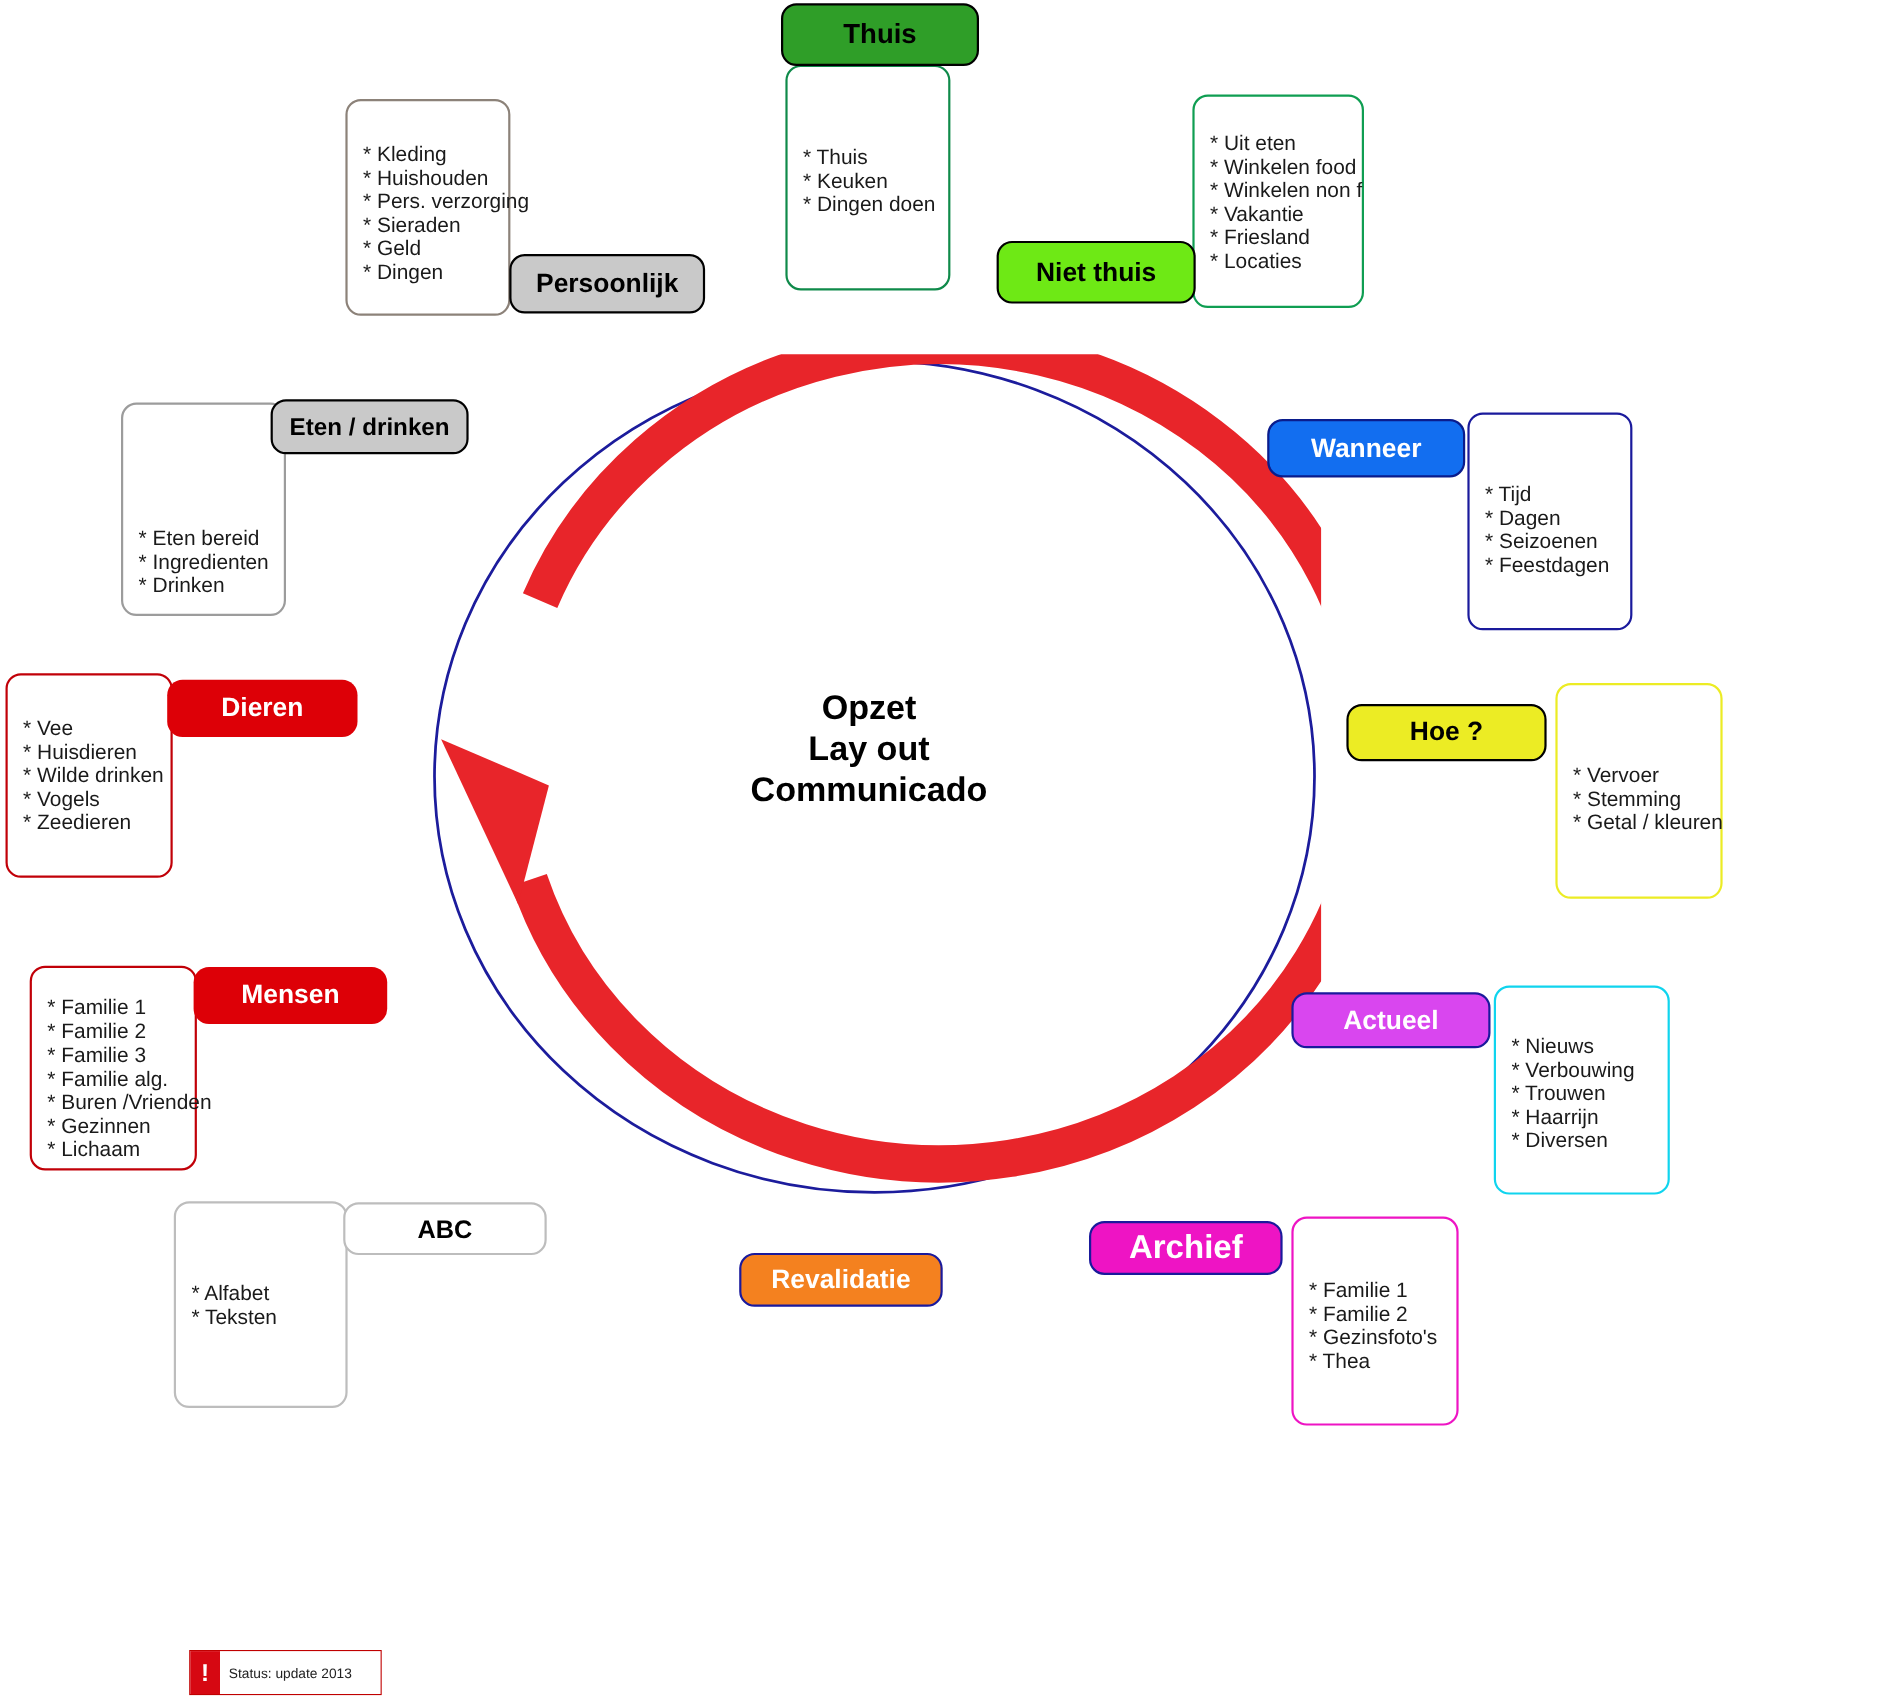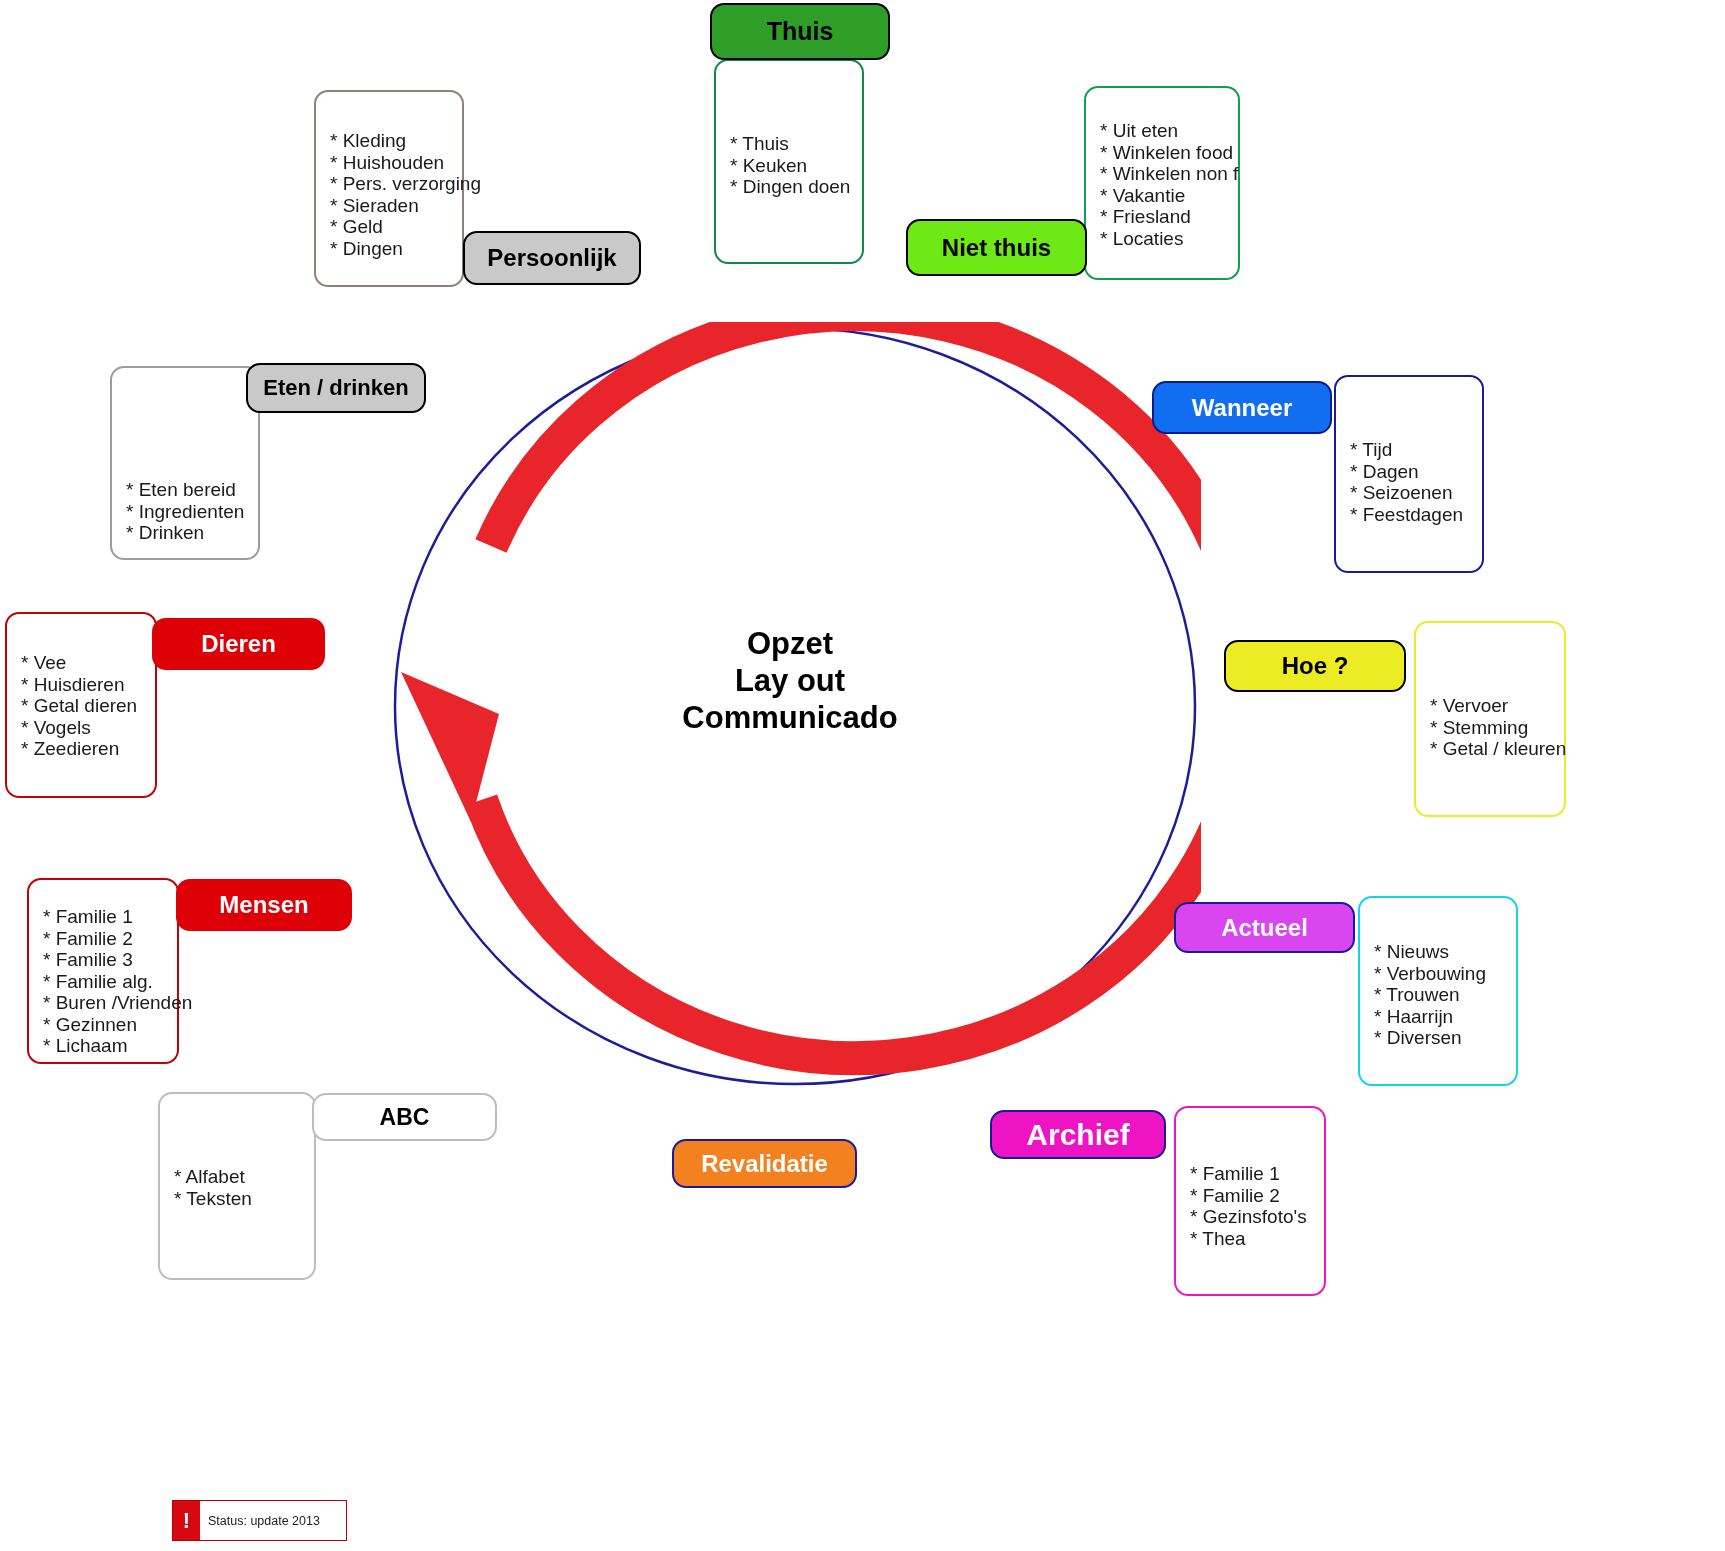--- a/index.html
+++ b/index.html
@@ -114,21 +114,21 @@
       <div>* Dagen</div>
       <div>* Seizoenen</div>
       <div>* Feestdagen</div>
     </div>
   </div>
 
   <div class="list-box" style="left:5px;top:612px;width:152px;height:186px;border:2.5px solid #c10008;">
     <div class="items" style="top:38px;">
       <div>* Vee</div>
       <div>* Huisdieren</div>
-      <div>* Getal dieren</div>
+      <div>* Wilde drinken</div>
       <div>* Vogels</div>
       <div>* Zeedieren</div>
     </div>
   </div>
   <div class="label-box" style="left:152px;top:618px;width:173px;height:52px;background:#dd0007;border:none;color:#fff;font-size:24px;">Dieren</div>
 
   <div class="label-box" style="left:1224px;top:640px;width:182px;height:52px;background:#ecec24;border:2.5px solid #000;color:#000;font-size:24px;">Hoe ?</div>
   <div class="list-box" style="left:1414px;top:621px;width:152px;height:196px;border:2.5px solid #ecec24;padding-left:12px;">
     <div class="items" style="top:72px;">
       <div>* Vervoer</div>

